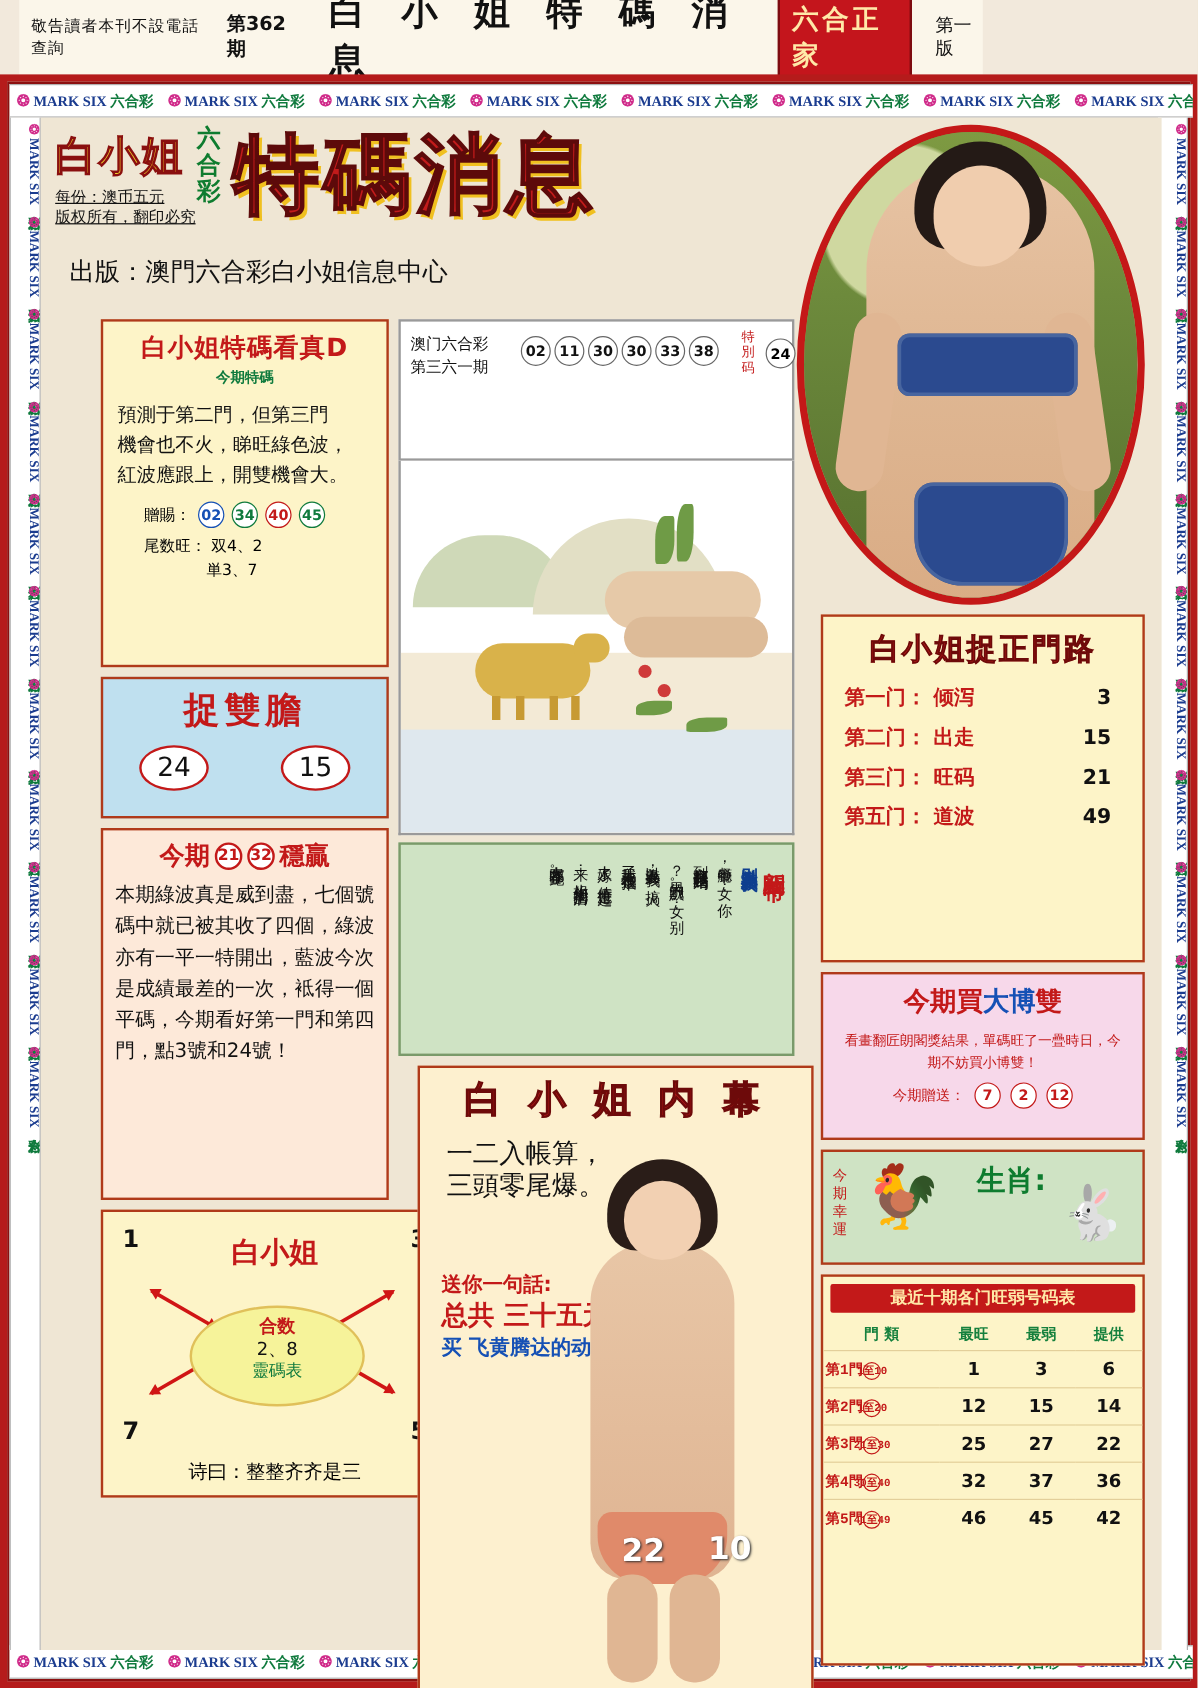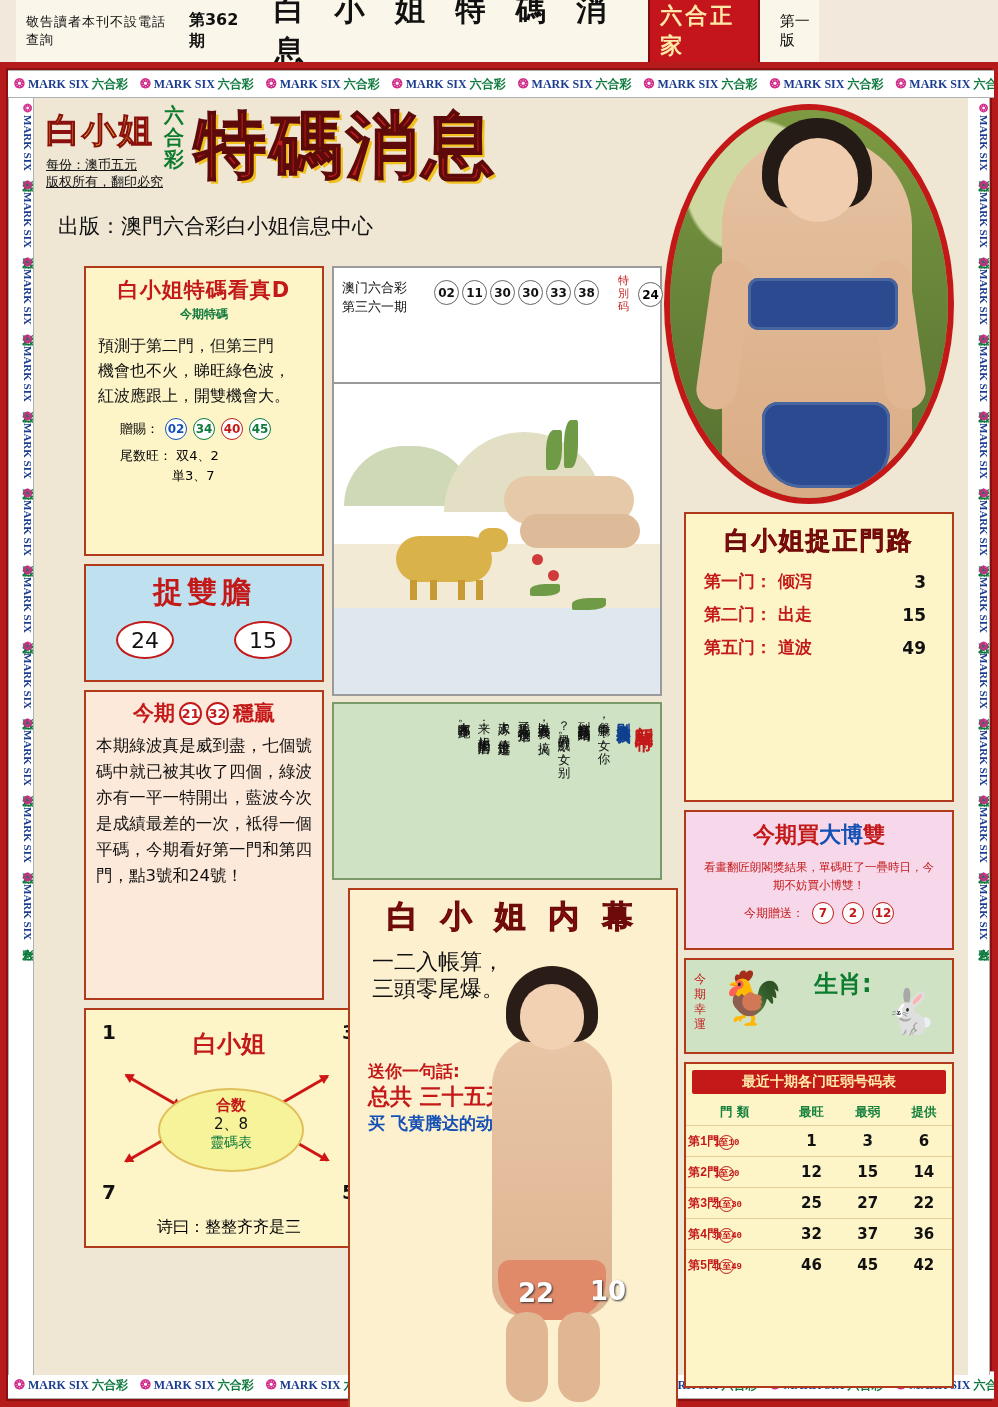--- a/index.html
+++ b/index.html
@@ -594,20 +594,25 @@
           <td class="men">第一门：</td>
           <td class="word">倾泻</td>
           <td class="num">3</td>
         </tr>
         <tr>
           <td class="men">第二门：</td>
           <td class="word">出走</td>
           <td class="num">15</td>
         </tr>
         <tr>
+          <td class="men">第三门：</td>
+          <td class="word">旺码</td>
+          <td class="num">21</td>
+        </tr>
+        <tr>
           <td class="men">第五门：</td>
           <td class="word">道波</td>
           <td class="num">49</td>
         </tr>
       </tbody>
           </table>
     </div>
 
     <div class="panel panelI">
       <div class="ttl">

